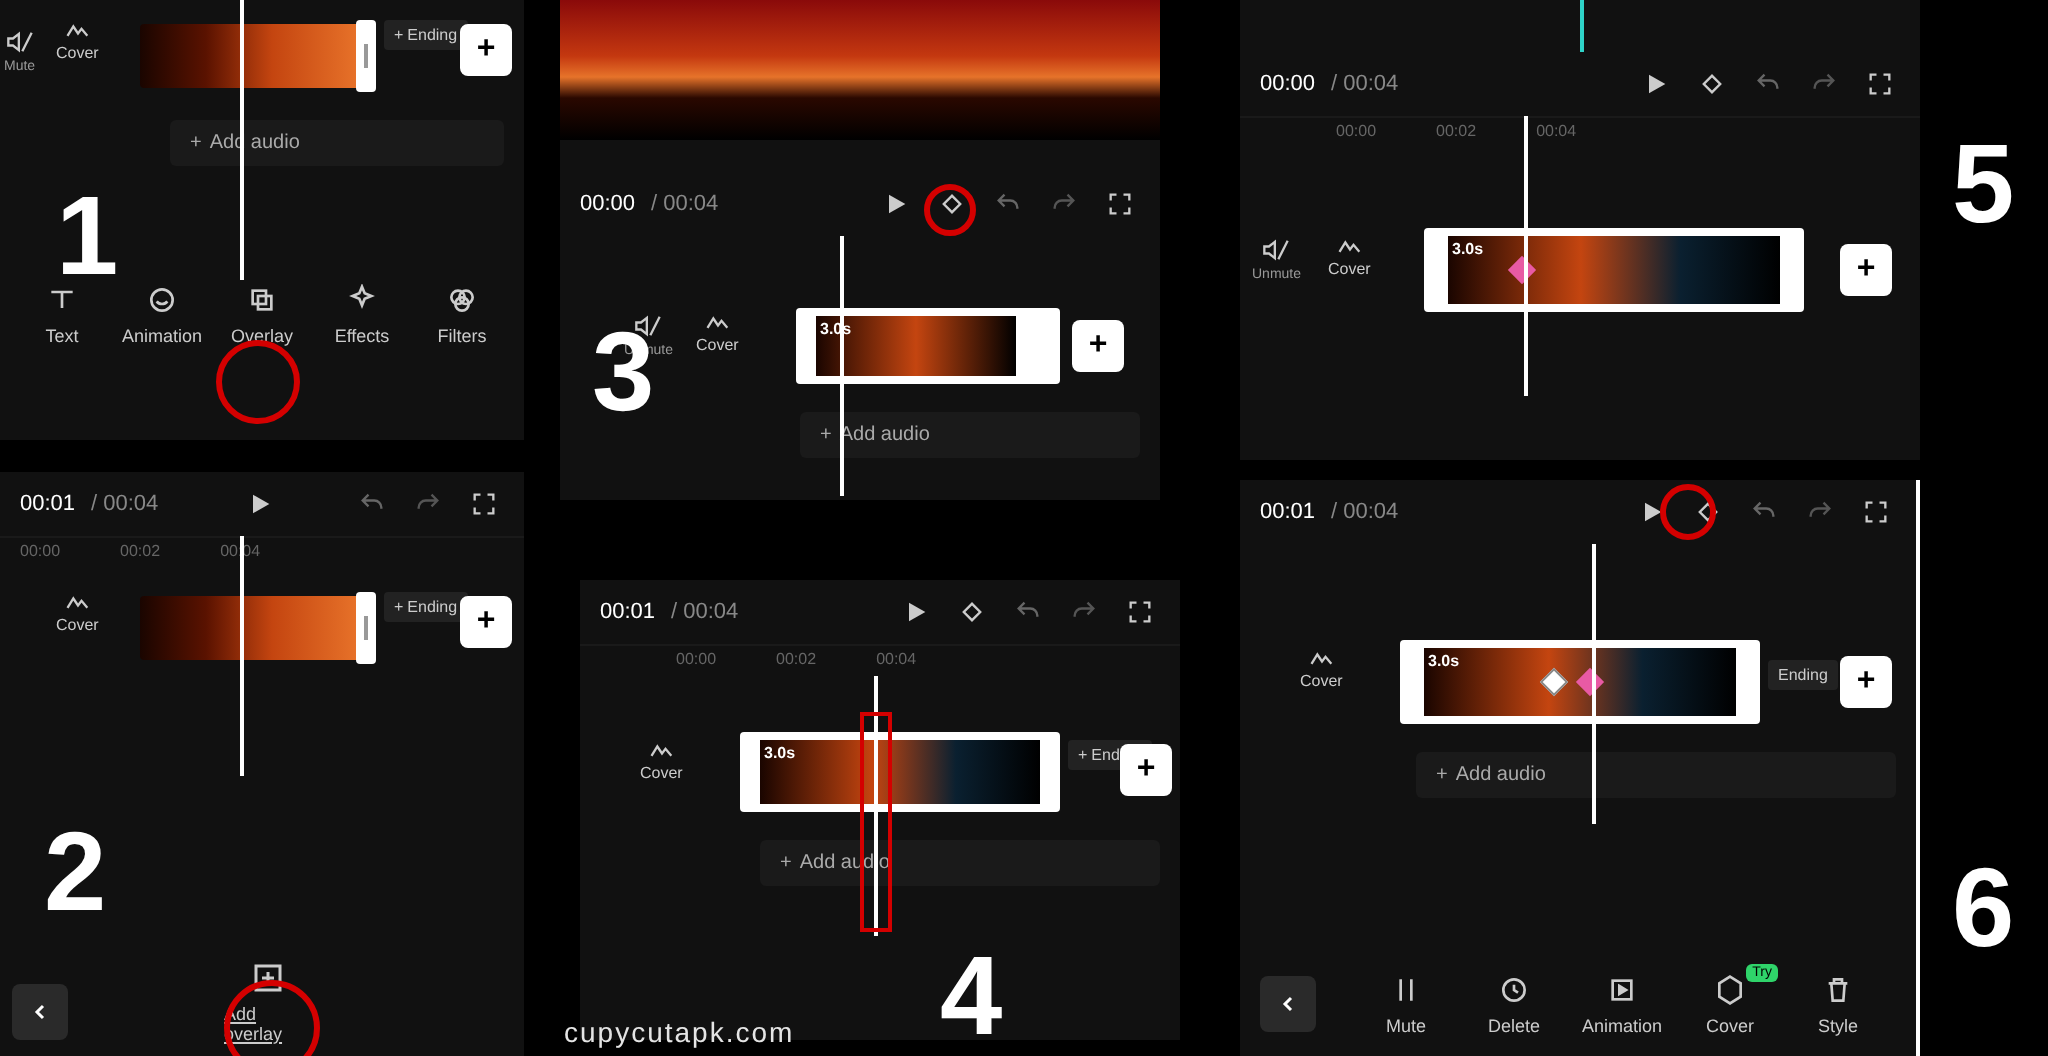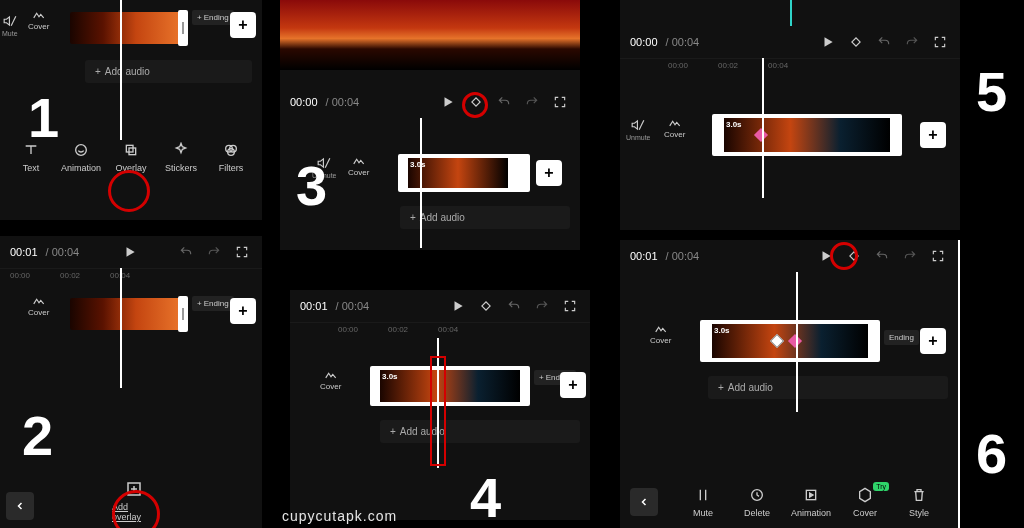--- a/index.html
+++ b/index.html
@@ -96,21 +96,21 @@
           </svg>
         </div>
         <span>Overlay</span>
       </div>
     <div class="tool">
         <div class="ti">
           <svg width="16" height="16" viewBox="0 0 24 24" stroke="#ccc" fill="none" stroke-width="2">
             <path d="M12 2l2 5 5 2-5 2-2 5-2-5-5-2 5-2z"></path>
           </svg>
         </div>
-        <span>Stickers</span>
+        <span>Effects</span>
       </div>
     <div class="tool">
         <div class="ti">
           <svg width="16" height="16" viewBox="0 0 24 24" stroke="#ccc" fill="none" stroke-width="2">
             <circle cx="9" cy="10" r="5"></circle>
             <circle cx="15" cy="10" r="5"></circle>
             <circle cx="12" cy="15" r="5"></circle>
           </svg>
         </div>
         <span>Filters</span>

